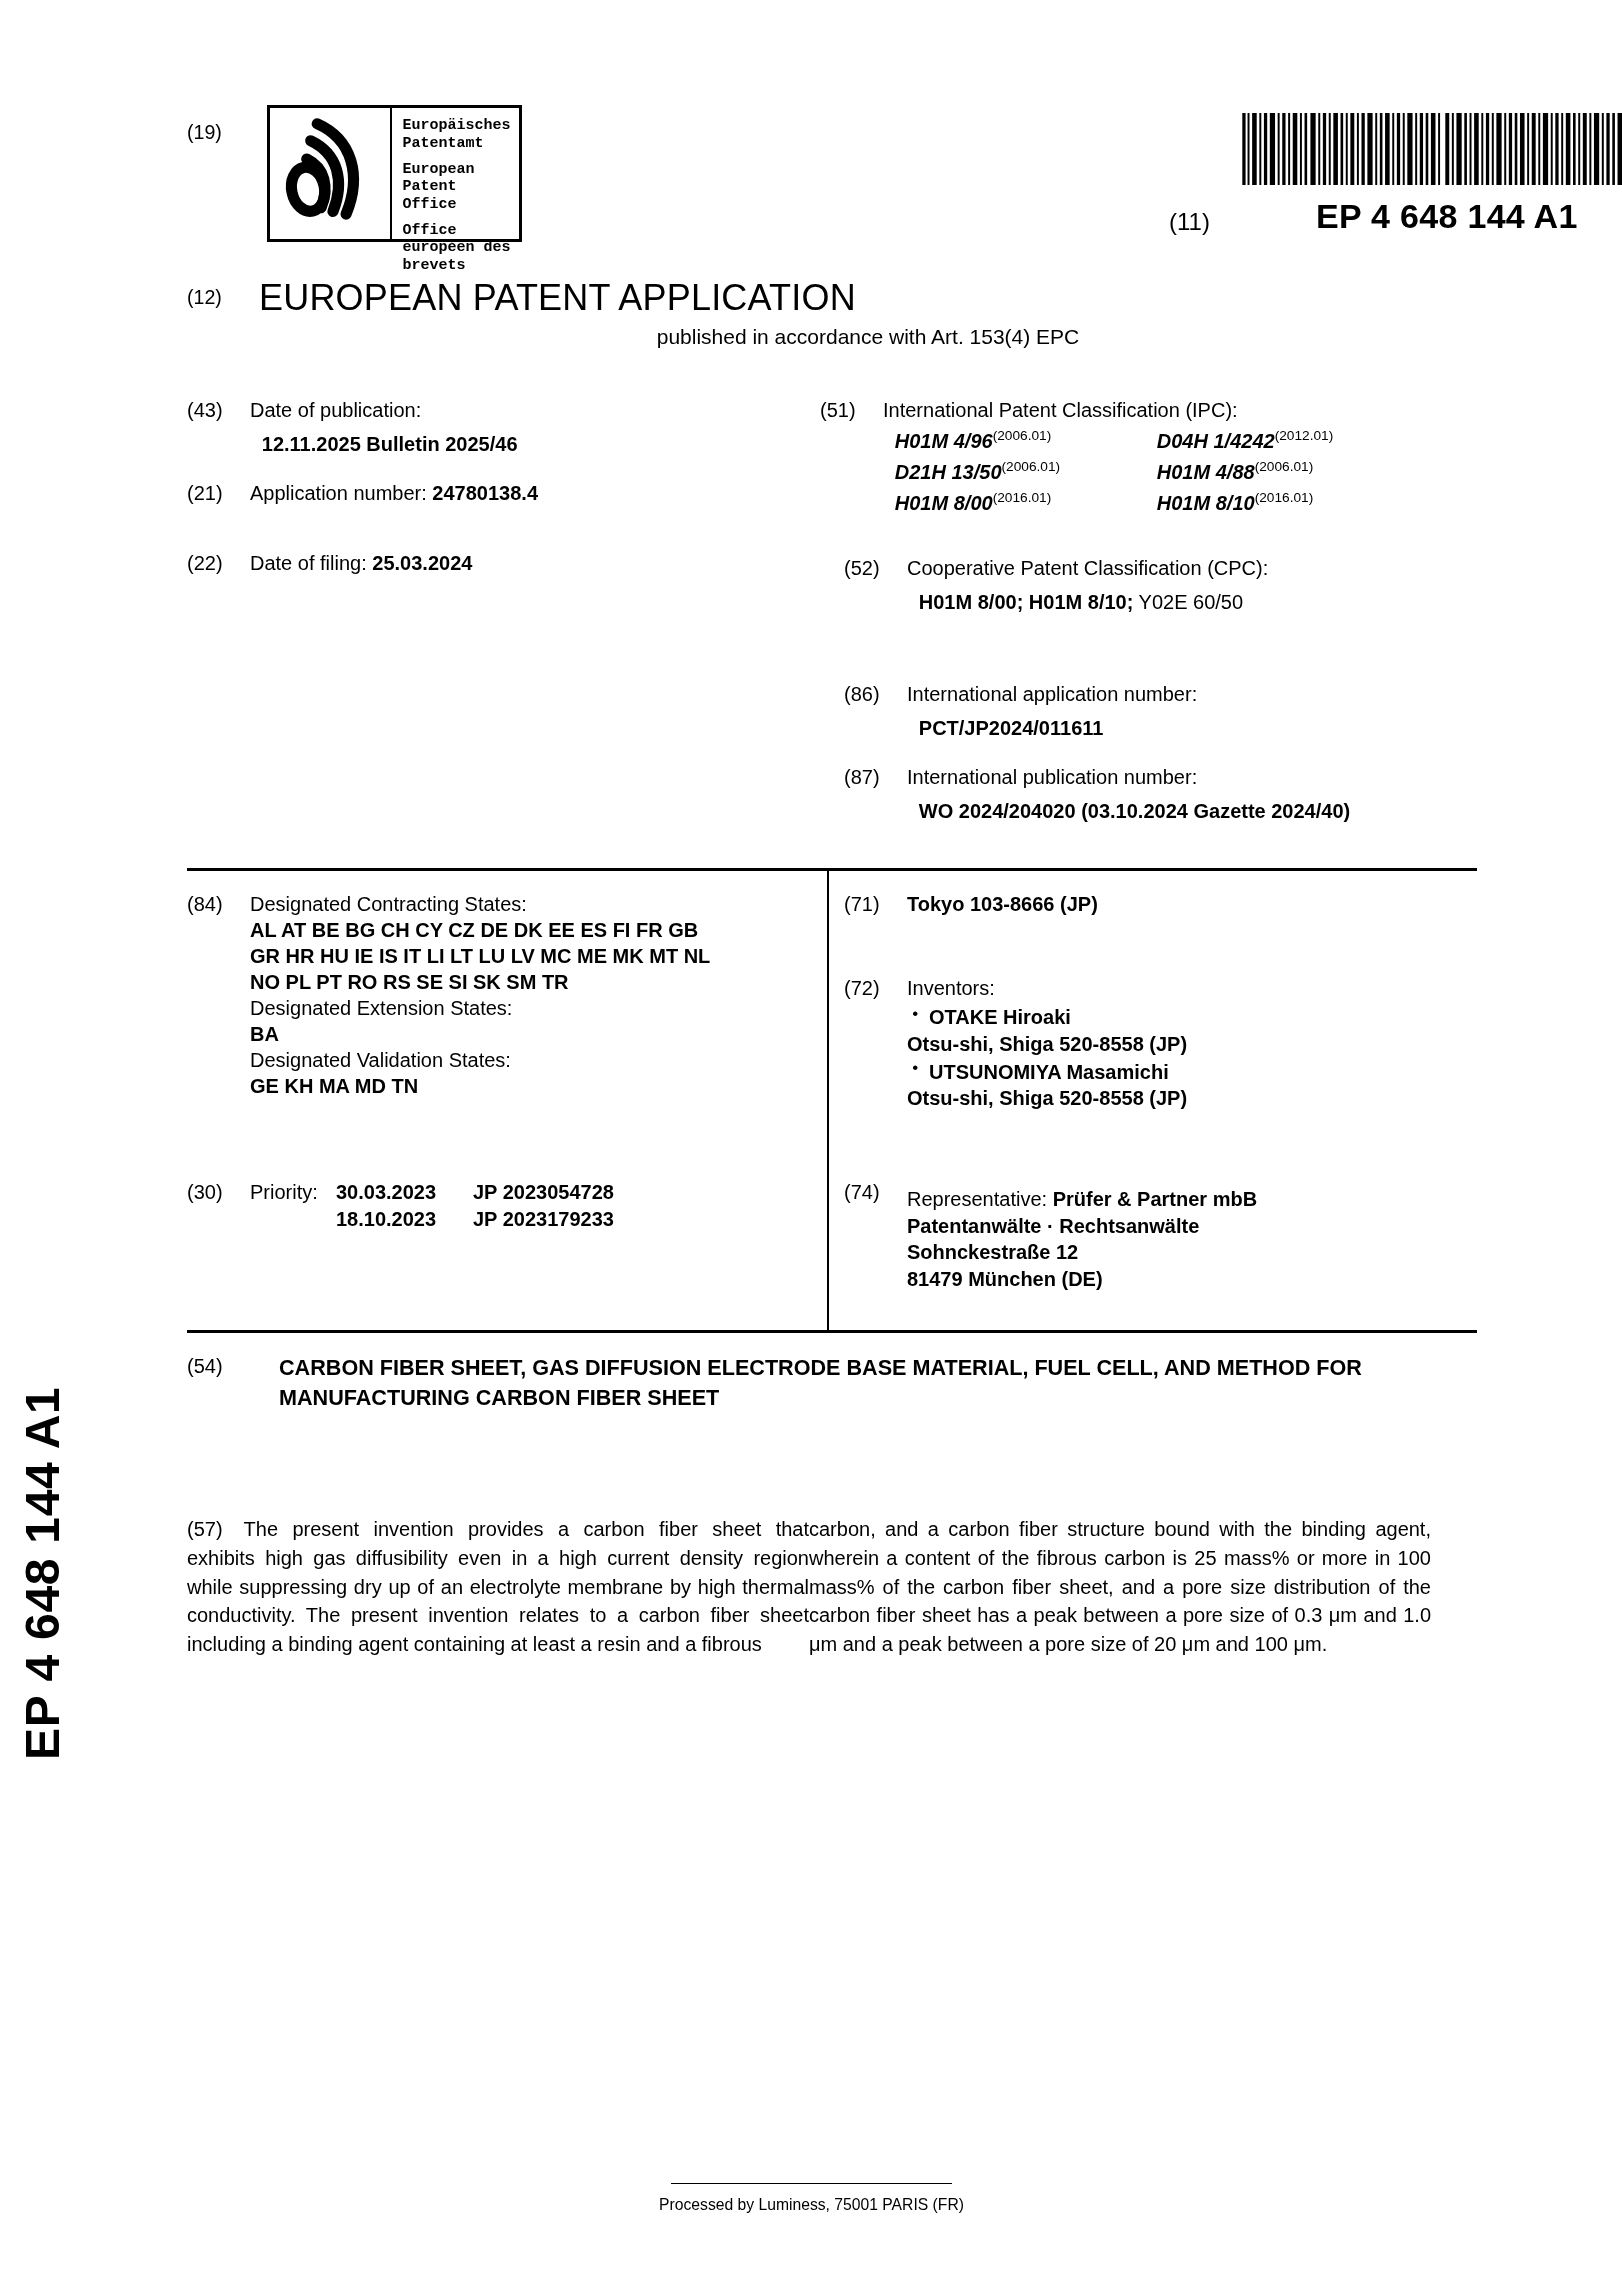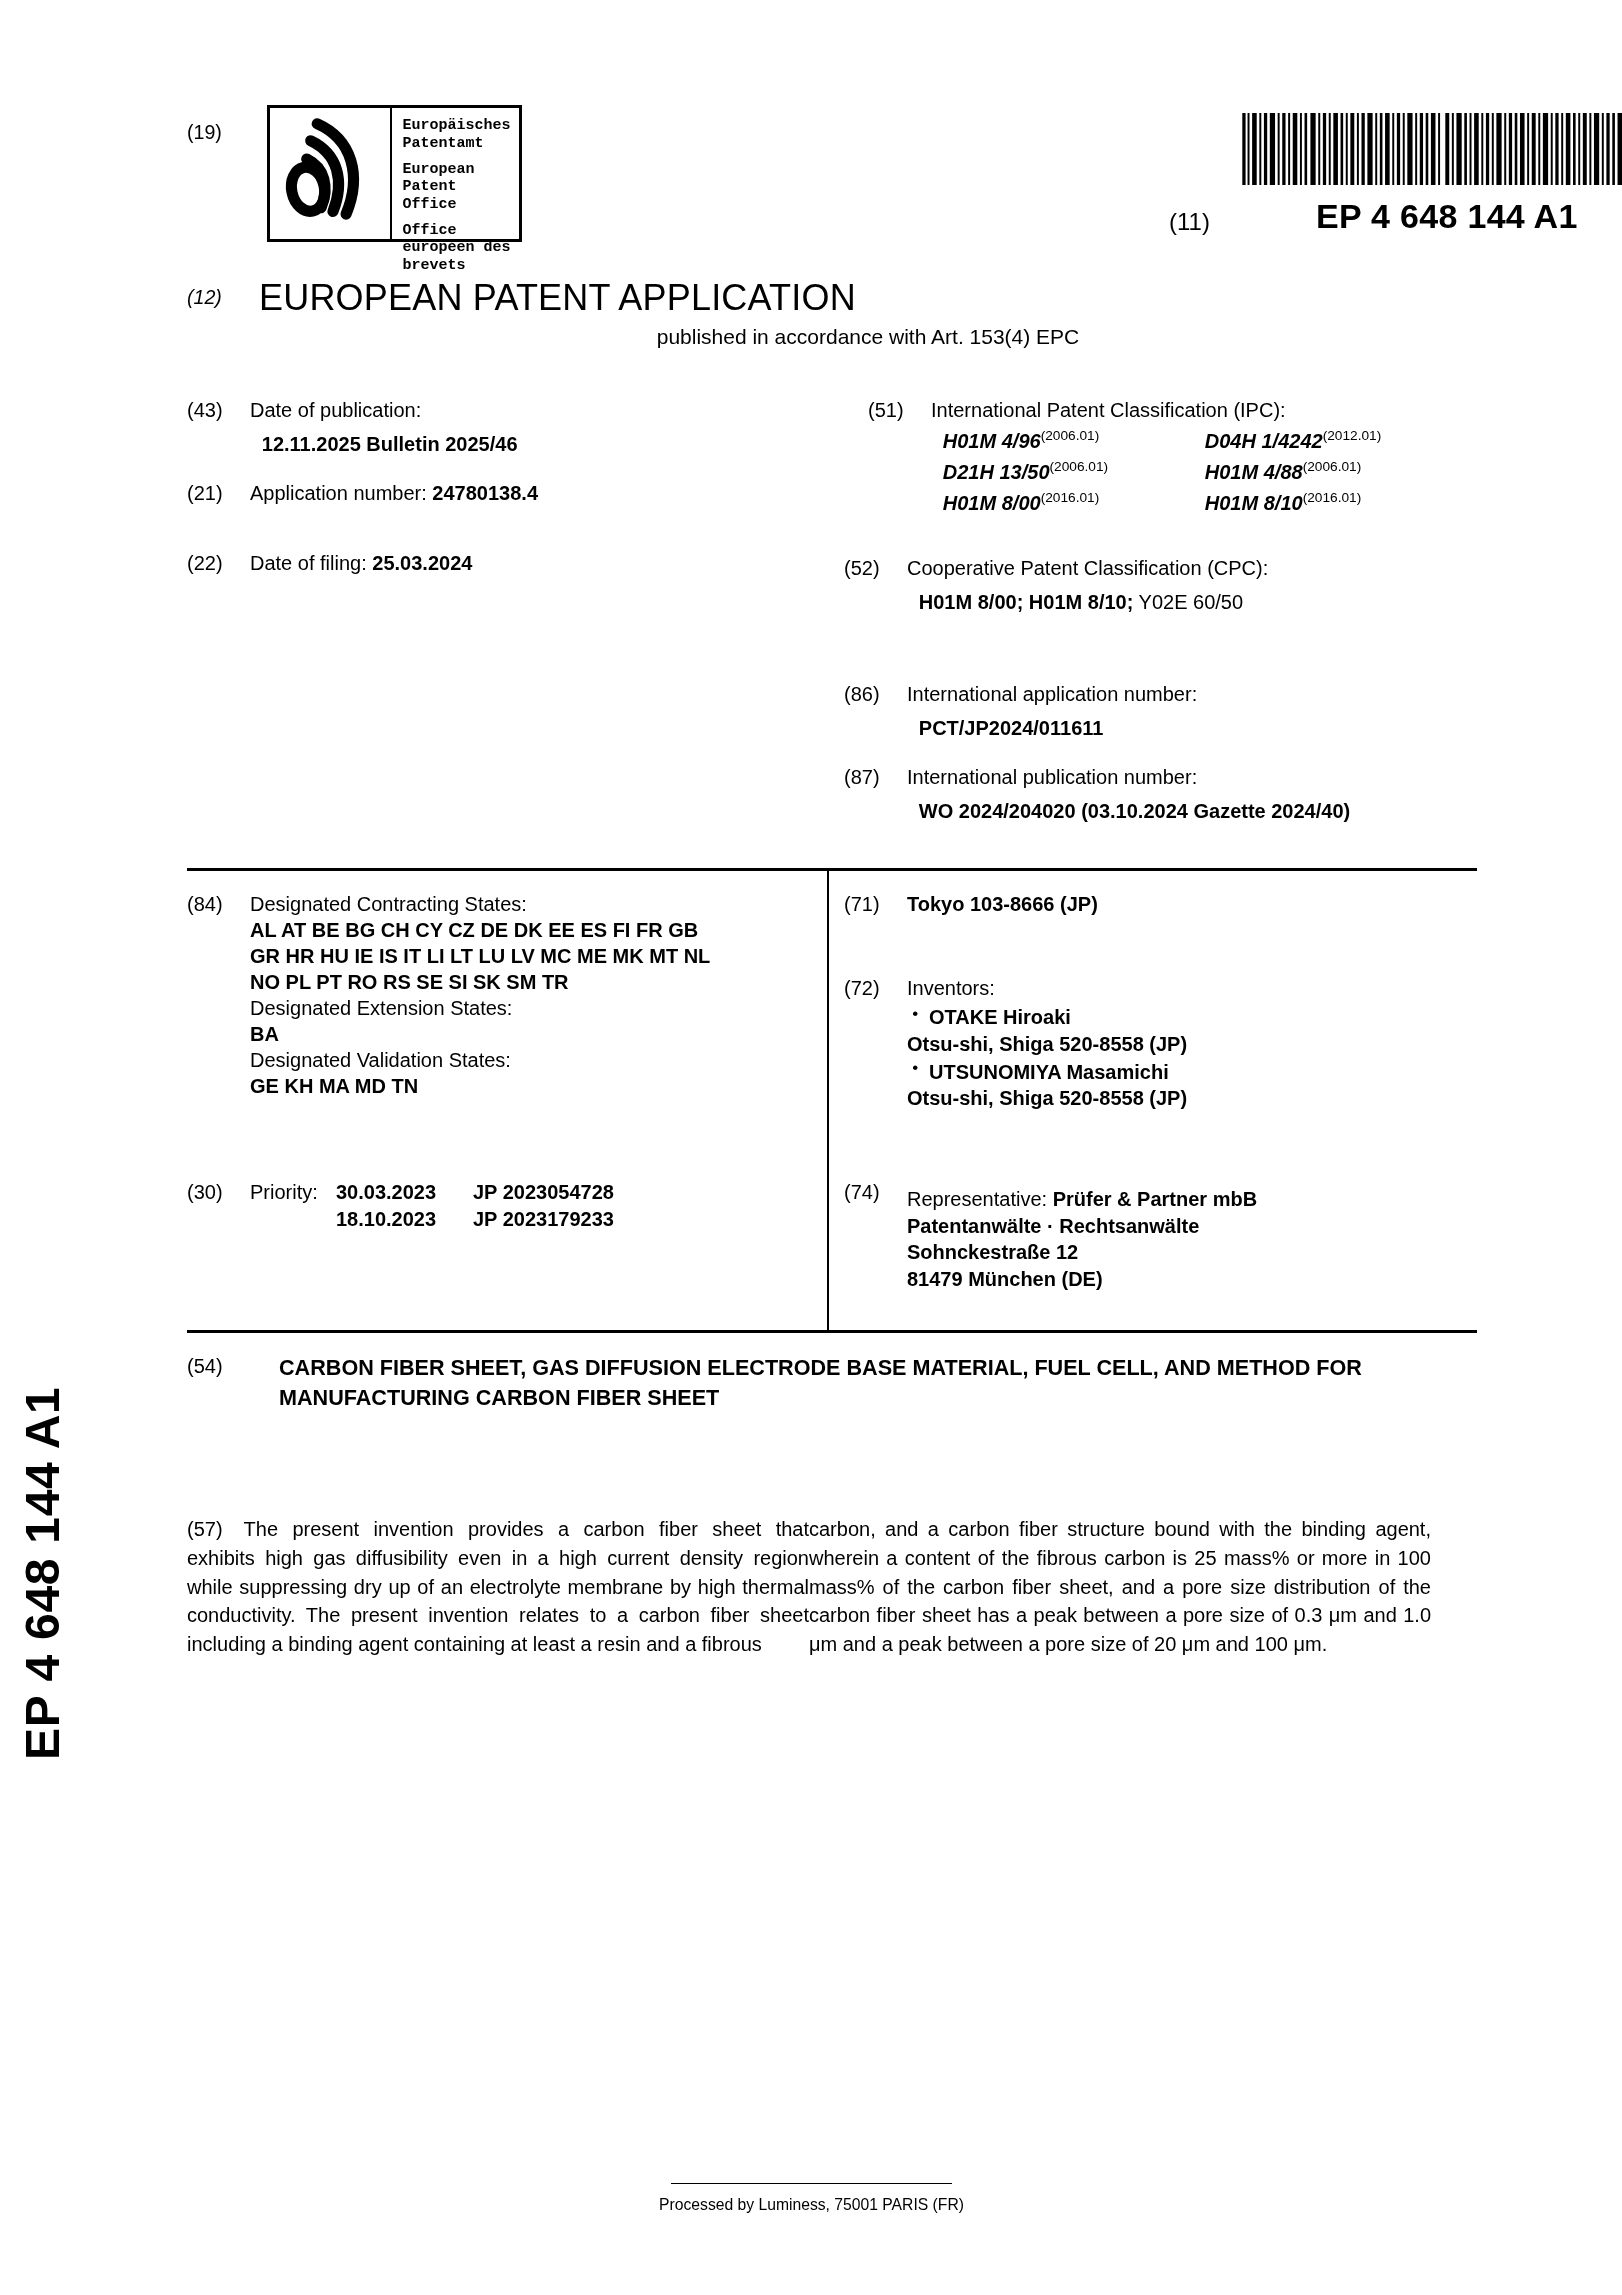--- a/index.html
+++ b/index.html
@@ -109,21 +109,20 @@
     position: absolute;
     left: 187px;
     top: 277px;
     width: 1290px;
   }
   .band12 .code {
     position: absolute;
     left: 0px;
     top: 9.2px;
     font-size: 19.6px;
-    font-style: italic;
   }
   .band12 .t1 {
     text-align: left;
     font-size: 36px;
     font-weight: normal;
     letter-spacing: 0.2px;
     margin-left: 72px;
   }
   .band12 .t2 {
     text-align: center;
@@ -393,21 +392,21 @@
   </div>
 
   <div class="bib" style="left:187px; top:550px; width:602px;">
     <span class="code">(22)</span>
     <div class="body" style="white-space:nowrap;">
       <span>Date of filing:</span>
       <span class="b">25.03.2024</span>
     </div>
   </div>
 
-  <div class="bib" style="left:868px; top:397px; width:641px;">
+  <div class="bib" style="left:820px; top:397px; width:641px;">
     <span class="code">(51)</span>
     <div class="body">
       <div>International Patent Classification (IPC):</div>
       <div class="ipc-grid indent">
         <span><span class="ital">H01M 4/96</span><span class="sup">(2006.01)</span></span>
         <span><span class="ital">D04H 1/4242</span><span class="sup">(2012.01)</span></span>
         <span><span class="ital">D21H 13/50</span><span class="sup">(2006.01)</span></span>
         <span><span class="ital">H01M 4/88</span><span class="sup">(2006.01)</span></span>
         <span><span class="ital">H01M 8/00</span><span class="sup">(2016.01)</span></span>
         <span><span class="ital">H01M 8/10</span><span class="sup">(2016.01)</span></span>

